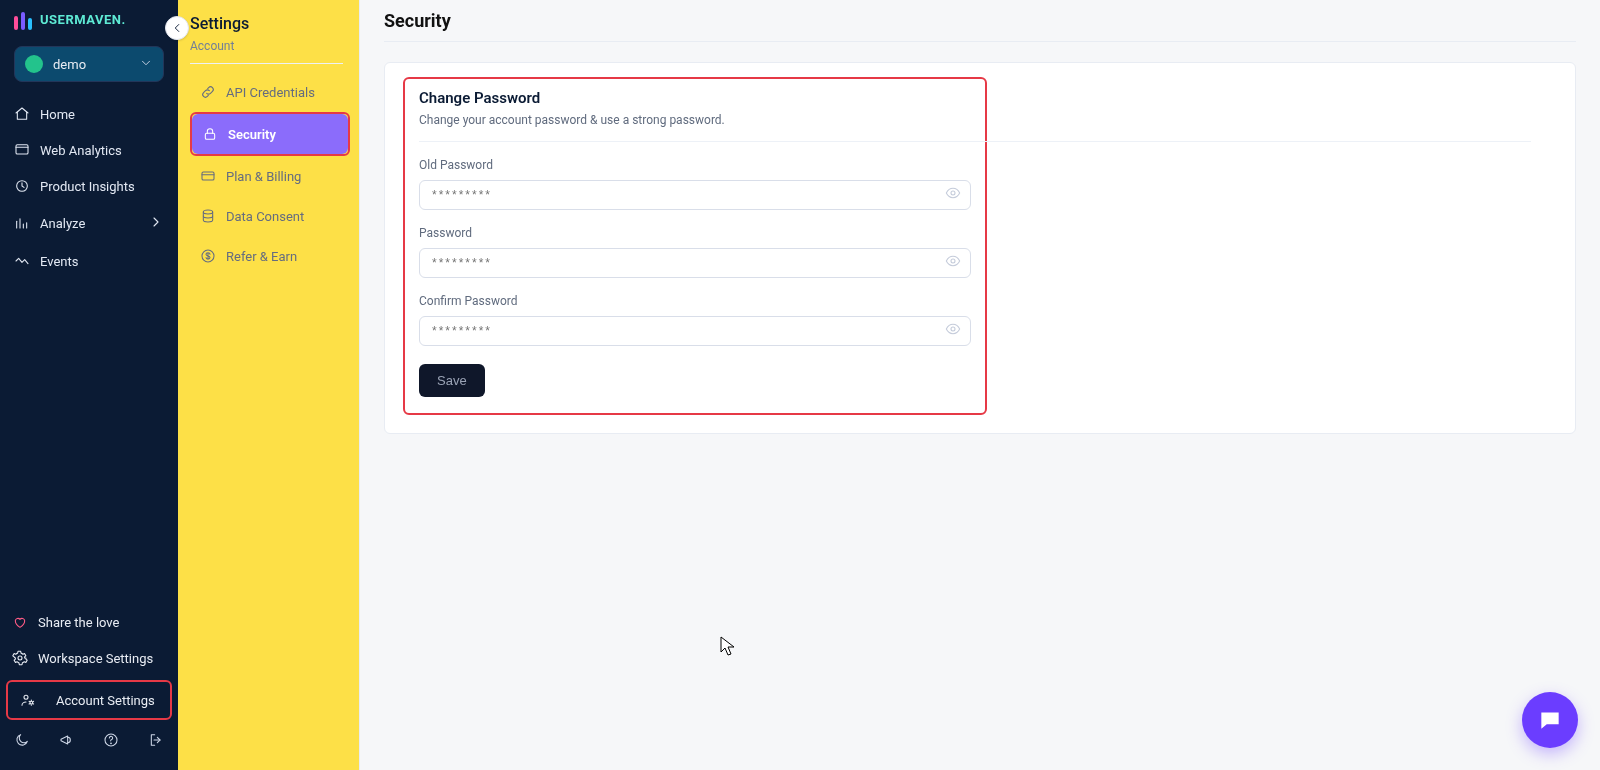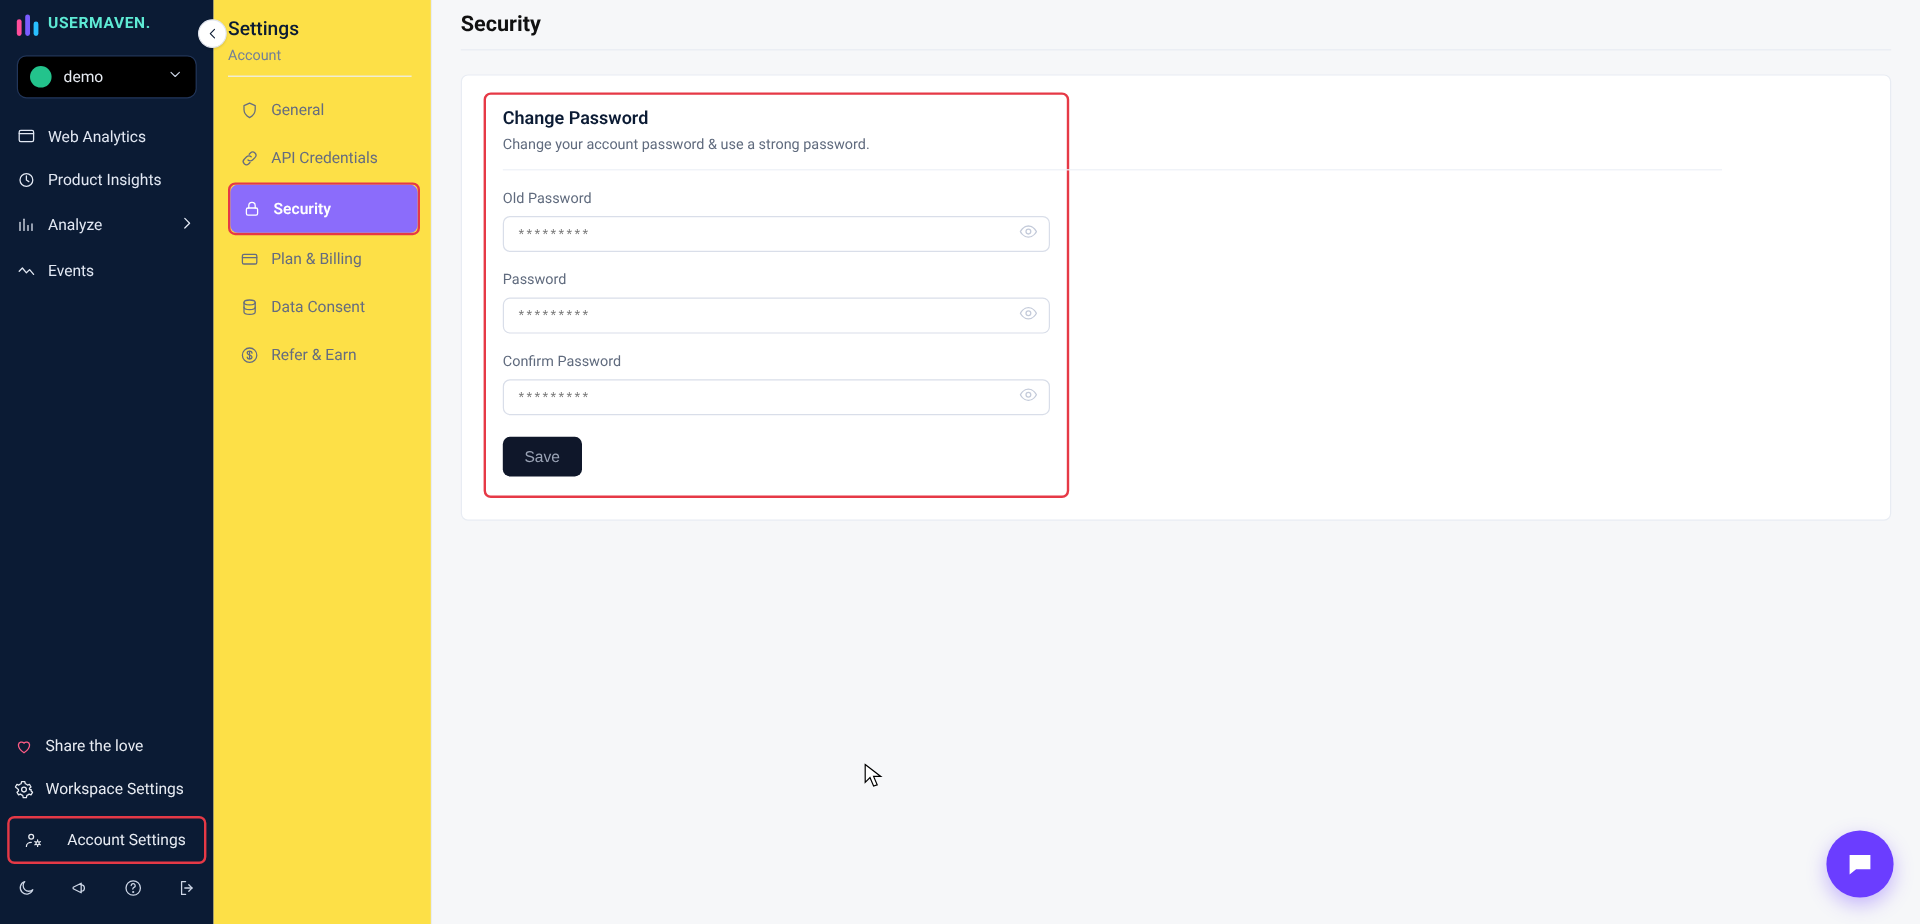--- a/index.html
+++ b/index.html
@@ -22,21 +22,21 @@
     padding: 12px 14px 6px 14px;
     color: #5eead4; font-weight: 700; letter-spacing: 0.5px; font-size: 13px;
   }
   .brand-bars { display: inline-flex; gap: 3px; align-items: flex-end; height: 18px; }
   .brand-bars span { display: inline-block; width: 4px; border-radius: 2px; }
   .brand-bars .b1 { height: 14px; background: #ff4d9a; }
   .brand-bars .b2 { height: 18px; background: #7a5cff; }
   .brand-bars .b3 { height: 12px; background: #29c0ff; }
   .ws-pill {
     margin: 10px 14px 12px 14px;
-    background: #000000;
+    background: #0c4a6e;
     border: 1px solid #22365a;
     border-radius: 8px;
     display: flex; align-items: center; gap: 10px;
     padding: 8px 10px; color: #e8ecf3; font-size: 13px;
   }
   .ws-dot { width: 18px; height: 18px; background: #23c38c; border-radius: 50%; display: inline-block; }
   .ws-chev { margin-left: auto; color: #cdd6e6; }
   .nav { display: flex; flex-direction: column; gap: 0; padding: 2px 2px; }
   .nav-item {
     display: flex; align-items: center; gap: 10px;
@@ -95,21 +95,21 @@
     position: absolute; left: 360px; right: 0; top: 0; bottom: 0;
     padding: 10px 24px 24px 24px; overflow: auto;
   }
   .page-title { font-size: 18px; font-weight: 700; margin-bottom: 10px; color:#111; }
   .title-rule { height: 1px; background: #e8ecf3; margin-bottom: 20px; width: 100%; }
   .card {
     background: #ffffff; border: 1px solid #e8ecf3; border-radius: 6px;
     padding: 14px 18px 18px 18px;
   }
   .highlight-box {
-    width: 488px; border: 2px solid #e63946; border-radius: 6px; padding: 10px 14px 16px 14px;
+    width: 584px; border: 2px solid #e63946; border-radius: 6px; padding: 10px 14px 16px 14px;
   }
   .card .section-rule { height: 1px; background: #edf1f7; margin: 14px 0 12px 0; }
   .card h3 { font-size: 15px; font-weight: 600; }
   .card .desc { font-size: 12px; color: #606b7e; margin-top: 6px; }
   .field { margin-top: 16px; }
   .field label { display: block; font-size: 12px; color: #606b7e; margin-bottom: 8px; }
   .input-wrap {
     position: relative; width: 100%;
   }
   .input-wrap input {
@@ -158,20 +158,27 @@
     <span class="ws-dot"></span>
     <span>demo</span>
     <span class="ws-chev">
       <svg viewBox="0 0 24 24" width="14" height="14" class="ic">
           <polyline points="6 9 12 15 18 9"></polyline>
         </svg>
     </span>
   </div>
 
   <nav class="nav">
+    <div class="nav-item">
+      <svg viewBox="0 0 24 24" class="ic">
+          <path d="M3 10.5 12 3l9 7.5"></path>
+          <path d="M5 9v11h14V9"></path>
+        </svg>
+      <span class="txt">Home</span>
+    </div>
     <div class="nav-item">
       <svg viewBox="0 0 24 24" class="ic">
           <rect x="3" y="4" width="18" height="14" rx="2"></rect>
           <path d="M3 8h18"></path>
         </svg>
       <span class="txt">Web Analytics</span>
     </div>
     <div class="nav-item">
       <svg viewBox="0 0 24 24" class="ic">
           <circle cx="12" cy="12" r="8"></circle>
@@ -253,26 +260,20 @@
   <svg viewBox="0 0 24 24" width="14" height="14" class="ic">
       <polyline points="15 6 9 12 15 18"></polyline>
     </svg>
 </div>
 
 <aside class="settings-panel">
   <div class="settings-title">Settings</div>
   <div class="settings-sub">Account</div>
   <div class="settings-sep"></div>
 
-  <div class="s-item">
-    <svg viewBox="0 0 24 24" class="ic">
-        <path d="M12 3l7 3v5c0 5-3 8-7 10-4-2-7-5-7-10V6z"></path>
-      </svg>
-    <span>General</span>
-  </div>
 
   <div class="s-item">
     <svg viewBox="0 0 24 24" class="ic">
         <path d="M10 14a4 4 0 0 0 5.7 0l3-3a4 4 0 0 0-5.7-5.7l-1.5 1.5"></path>
         <path d="M14 10a4 4 0 0 0-5.7 0l-3 3a4 4 0 0 0 5.7 5.7l1.5-1.5"></path>
       </svg>
     <span>API Credentials</span>
   </div>
 
   <div class="s-wrap-highlight">

